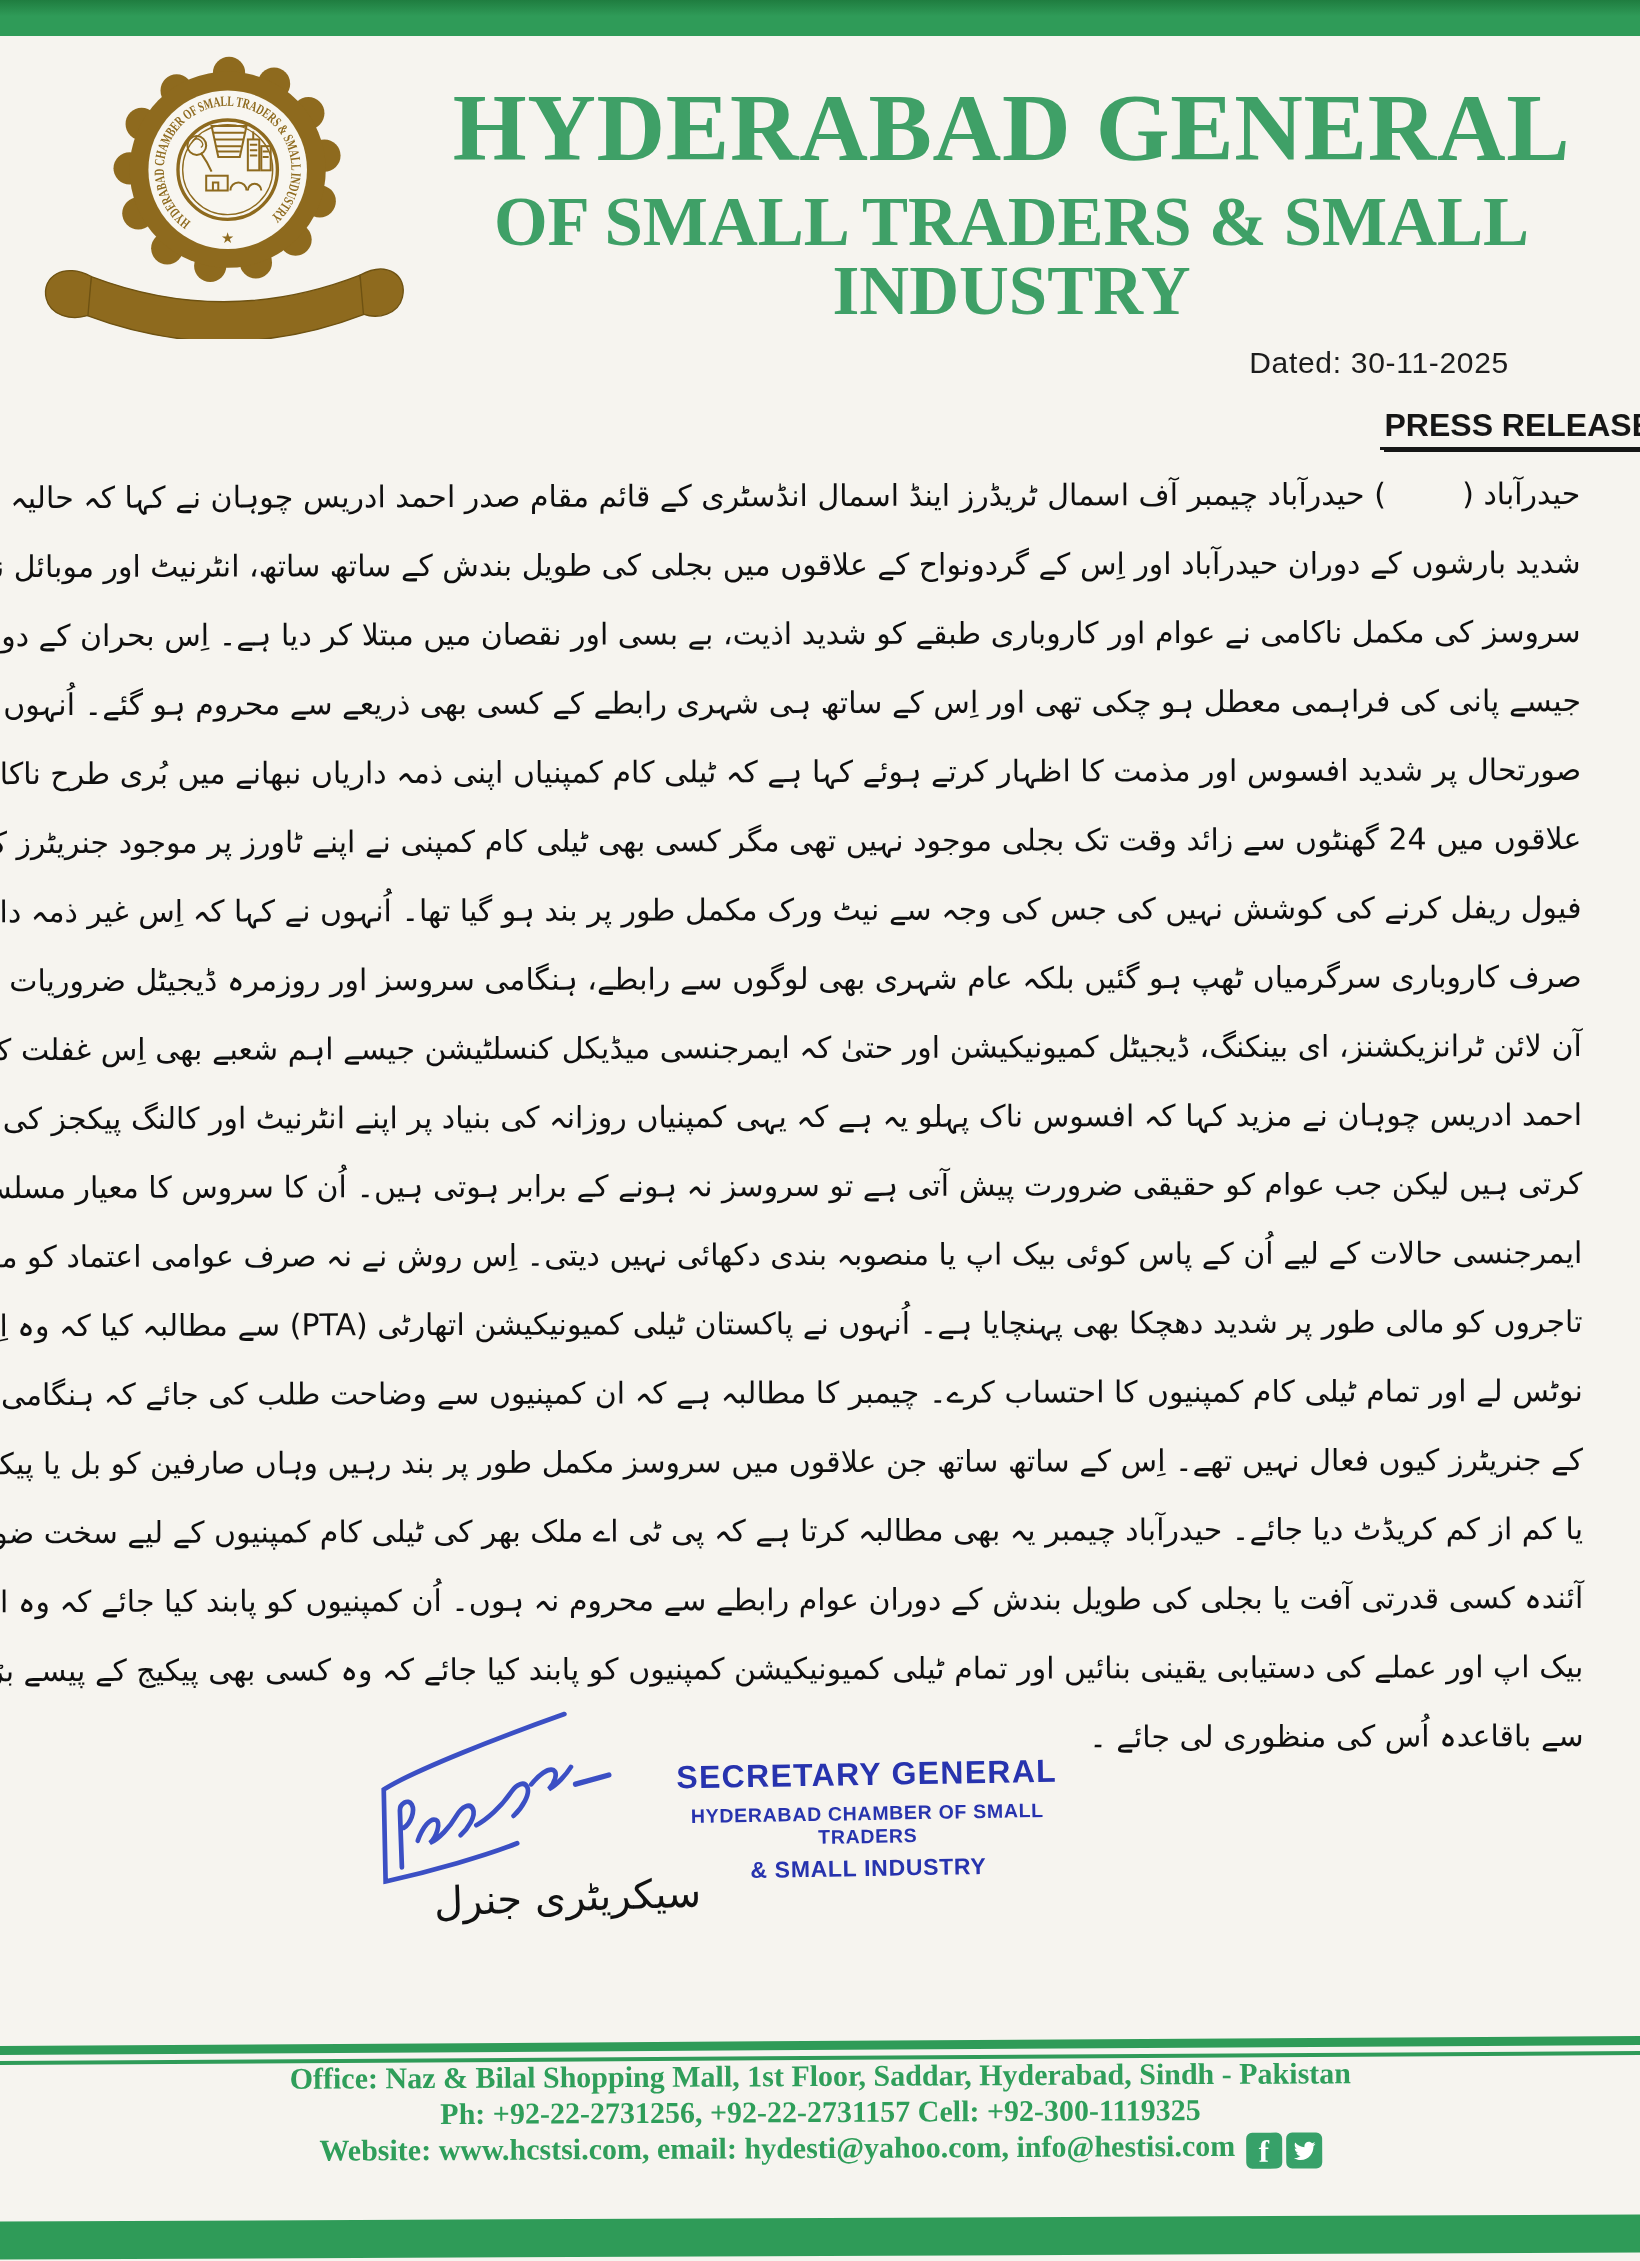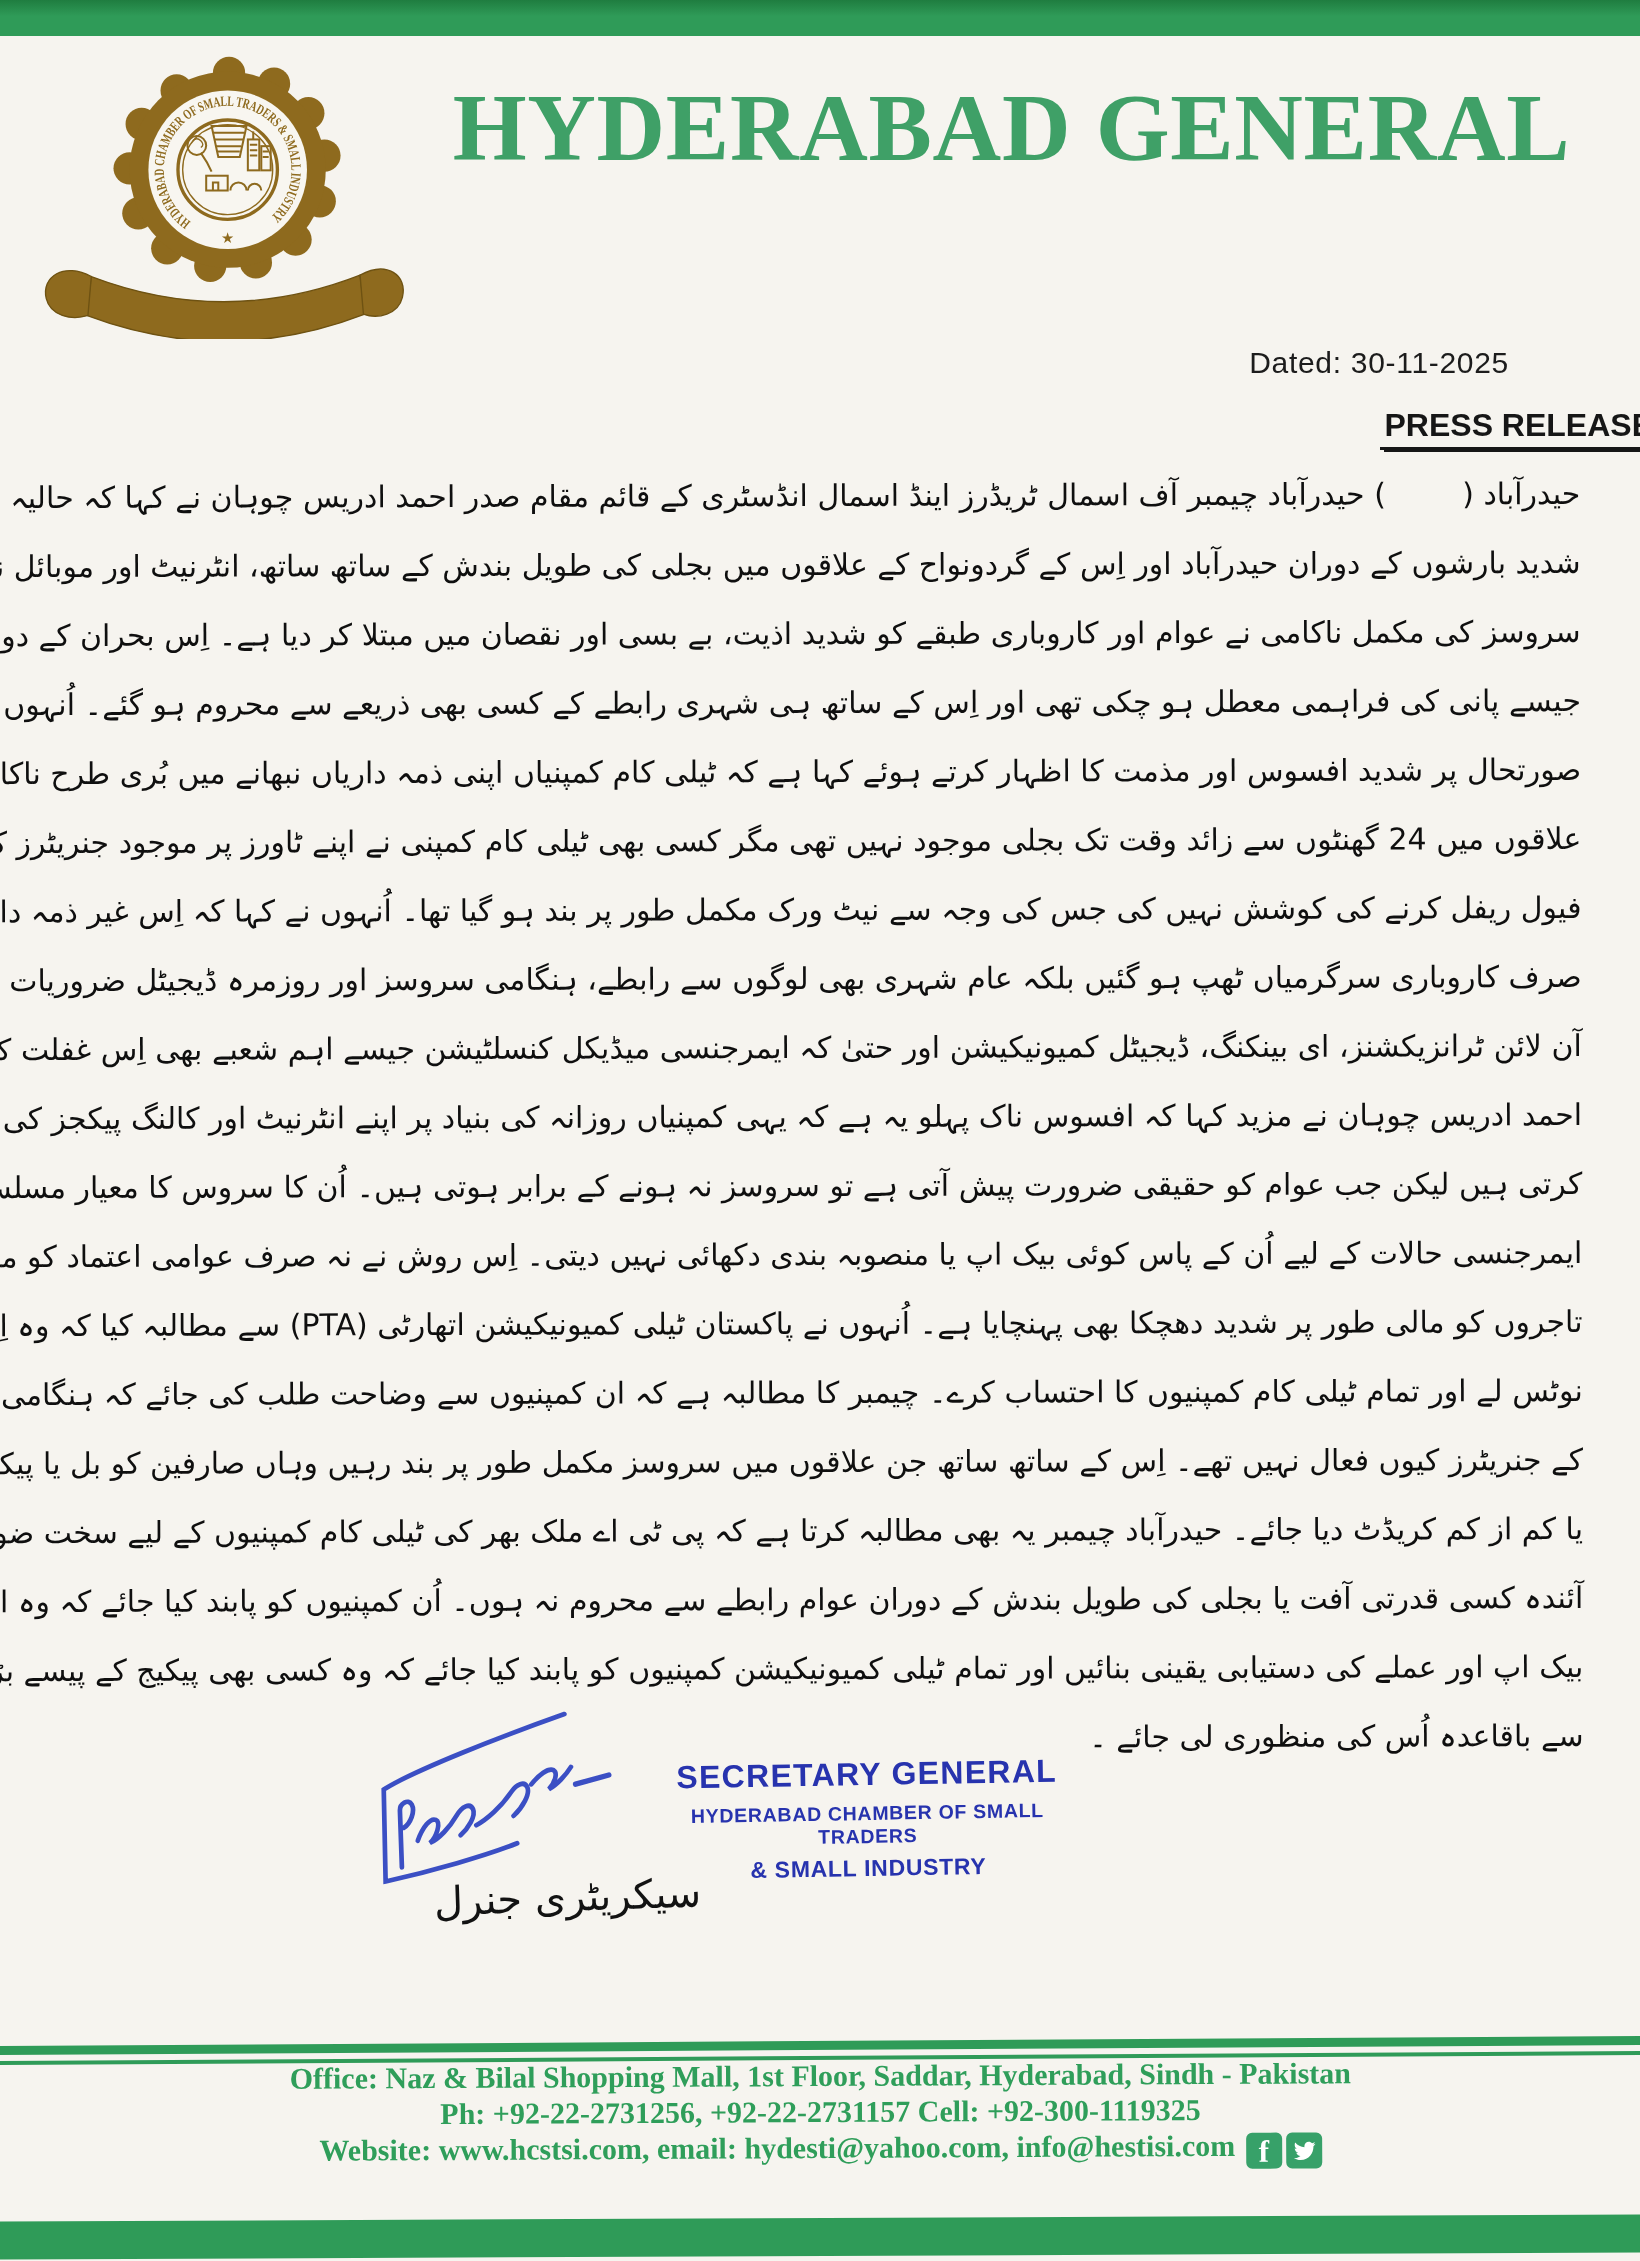--- a/index.html
+++ b/index.html
@@ -156,20 +156,21 @@
       <path d="M 85 352 C 45 330 10 352 18 385 C 24 410 55 418 80 410 Z" fill="#8e6a1e" stroke="#6e5212" stroke-width="2"></path>
       <path d="M 485 350 C 525 328 556 350 548 383 C 542 408 512 416 490 408 Z" fill="#8e6a1e" stroke="#6e5212" stroke-width="2"></path>
       <text font-family="DejaVu Sans, sans-serif" font-size="26" fill="#f8f6f0" direction="rtl">
         <textPath href="#ribbonpath" startOffset="8">حیدرآباد چیمبر آف اسمال ٹریڈرس اینڈ اسمال انڈسٹری</textPath>
       </text>
     </g>
   </svg>
 
   <div class="title-block">
     <div class="title-l1">HYDERABAD GENERAL</div>
+    <div class="title-l2">OF SMALL TRADERS &amp; SMALL INDUSTRY</div>
   </div>
 
   <div class="dated">Dated: 30-11-2025</div>
 
   <div class="pr-wrap">
     <span class="pr-title">PRESS RELEASE</span>
   </div>
 
   <div class="urdu-body" dir="rtl">
     <div class="u-line">حیدرآباد (&nbsp;&nbsp;&nbsp;&nbsp;&nbsp;&nbsp;&nbsp;&nbsp;) حیدرآباد چیمبر آف اسمال ٹریڈرز اینڈ اسمال انڈسٹری کے قائم مقام صدر احمد ادریس چوہان نے کہا کہ حالیہ</div>

